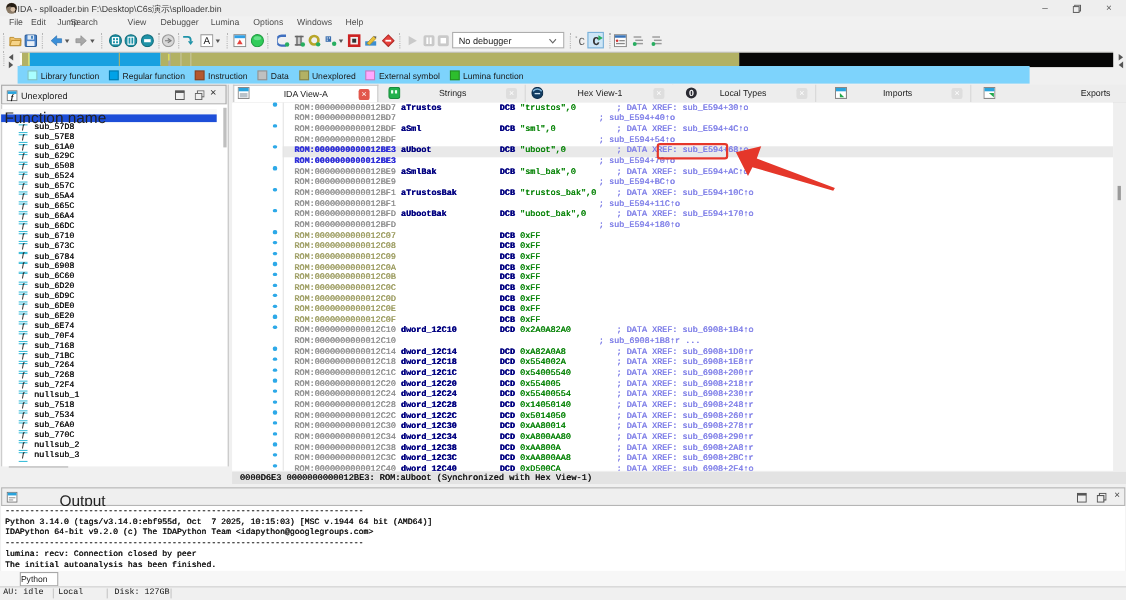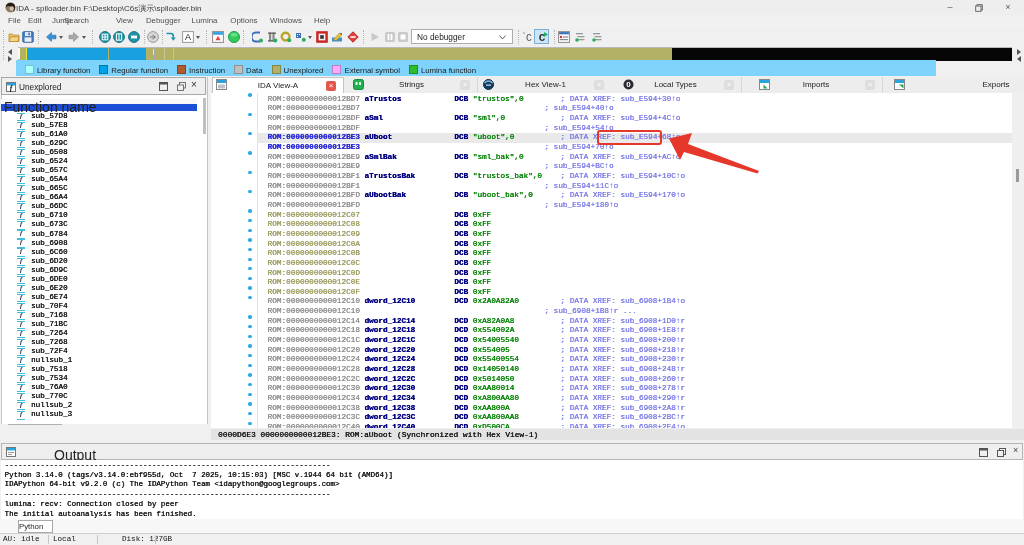--- a/index.html
+++ b/index.html
@@ -618,17 +618,17 @@
 -------------------------------------------------------------------------
 lumina: recv: Connection closed by peer
 The initial autoanalysis has been finished.</pre>
   </div>
 <div id="otabs">
     <div id="ptab">Python</div>
   </div>
 <div id="sbar">
   <span class="abs" style="left:3px">AU:  idle</span>
   <span class="abs" style="left:53px">Local</span>
-  <span class="abs" style="left:122px">Disk: 127GB</span>
+  <span class="abs" style="left:104px">Disk: 127GB</span>
 </div>
 <i class="ssep" style="left:48px"></i>
 <i class="ssep" style="left:97px"></i>
 <i class="ssep" style="left:155px"></i>
 
 </body></html>

